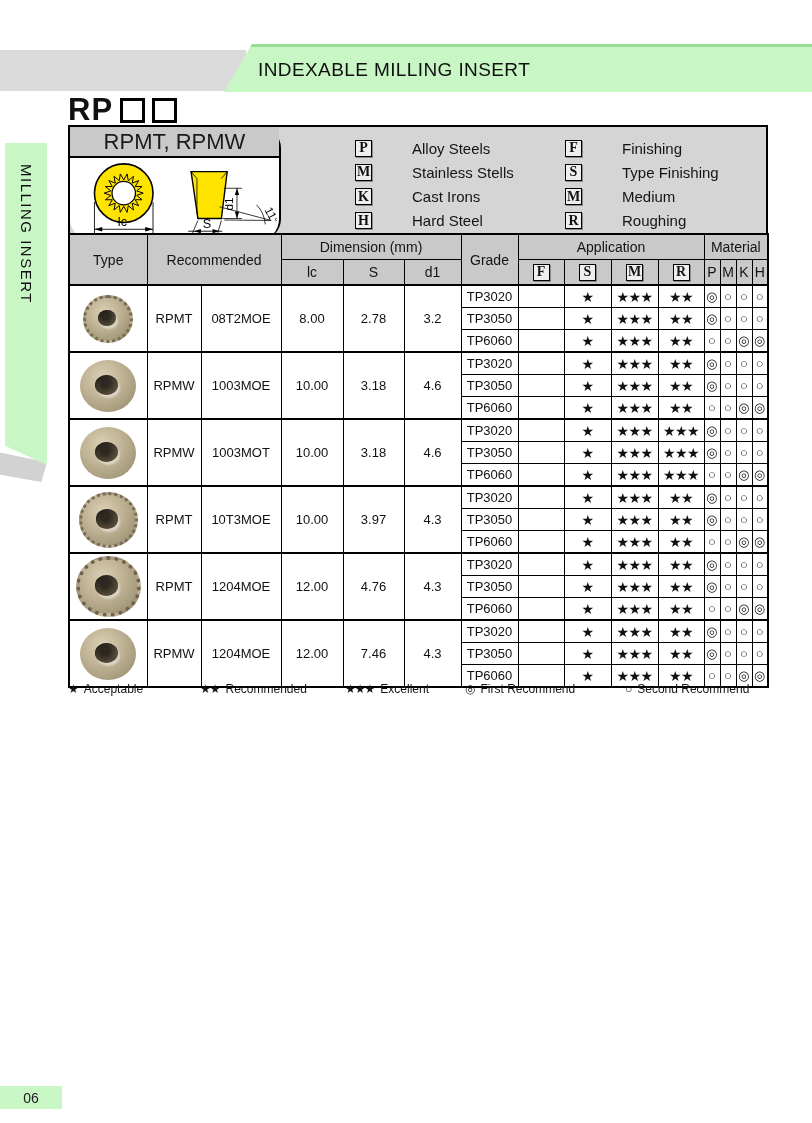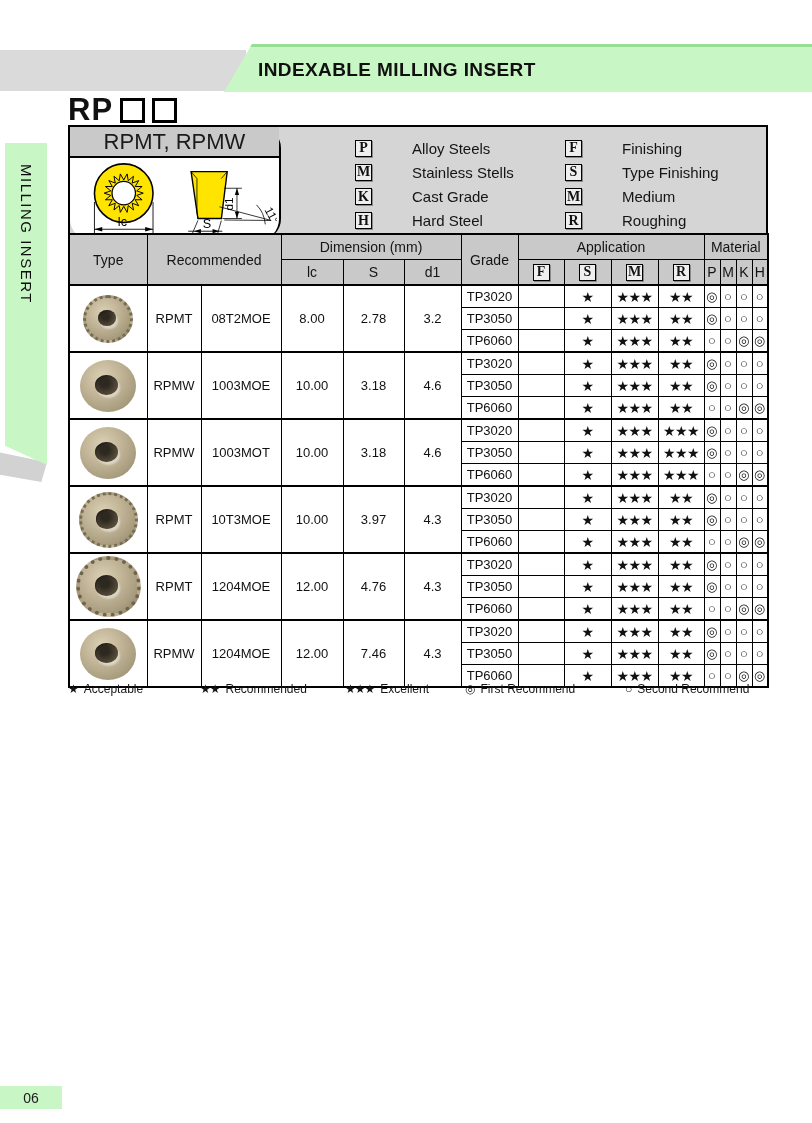--- a/index.html
+++ b/index.html
@@ -5,21 +5,21 @@
   html,body{margin:0;padding:0;}
   body{width:812px;height:1123px;background:#fff;font-family:"Liberation Sans",sans-serif;color:#111;position:relative;overflow:hidden;}
   .abs{position:absolute;}
 
   
   .band-gray{left:0;top:50px;width:246px;height:41px;background:#dadada;}
   .band-green{left:224px;top:44px;width:588px;height:48px;background:#c9f6c5;
     clip-path:polygon(28px 0,100% 0,100% 100%,0 100%);
     border-top:3px solid #97dd94;box-sizing:border-box;
     display:flex;align-items:center;}
-  .band-green .title{margin-left:34px;font-size:19px;font-weight:bold;letter-spacing:.4px;color:#101010;}
+  .band-green .title{margin-left:34px;font-size:19px;font-weight:normal;letter-spacing:.4px;color:#101010;}
 
   
   .rp-head{left:68px;top:92px;display:flex;align-items:center;font-size:31px;font-weight:bold;letter-spacing:1px;}
   .rp-box{display:inline-block;width:19px;height:19px;border:3px solid #000;margin-left:7px;}
 
   
   .side-shadow{left:0;top:446px;width:47px;height:36px;background:#d2d2d2;
     clip-path:polygon(0 18%,100% 45%,88% 100%,0 80%);}
   .side-tab{left:5px;top:143px;width:42px;height:322px;background:#c9f6c5;
     clip-path:polygon(0 0,100% 0,100% 100%,0 94%);
@@ -149,21 +149,21 @@
       <div class="leg-row">
         <span class="keybox">P</span>
         <span class="lbl">Alloy Steels</span>
       </div>
       <div class="leg-row">
         <span class="keybox">M</span>
         <span class="lbl">Stainless Stells</span>
       </div>
       <div class="leg-row">
         <span class="keybox">K</span>
-        <span class="lbl">Cast Grade</span>
+        <span class="lbl">Cast Irons</span>
       </div>
       <div class="leg-row">
         <span class="keybox">H</span>
         <span class="lbl">Hard Steel</span>
       </div>
     </div>
     <div class="leg-col second">
       <div class="leg-row">
         <span class="keybox">F</span>
         <span class="lbl">Finishing</span>

